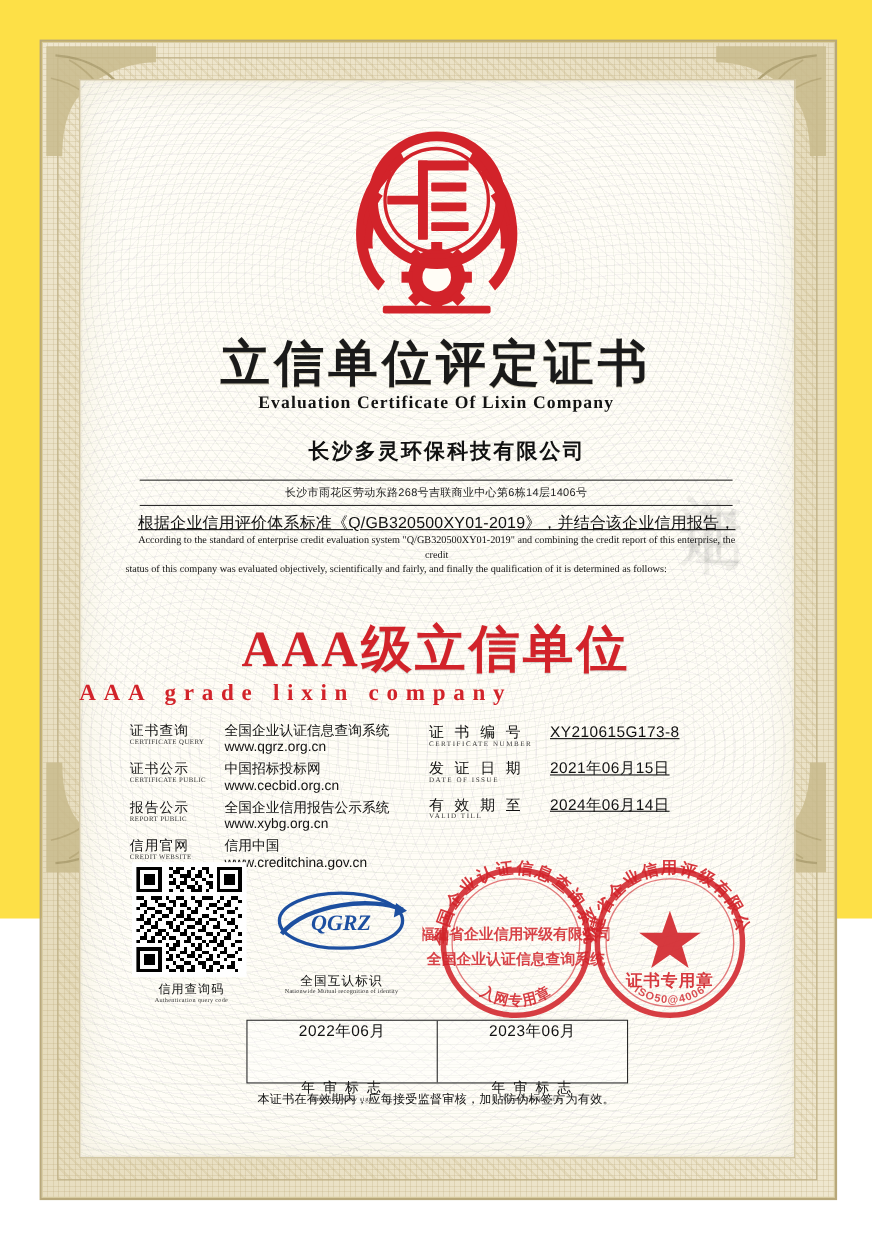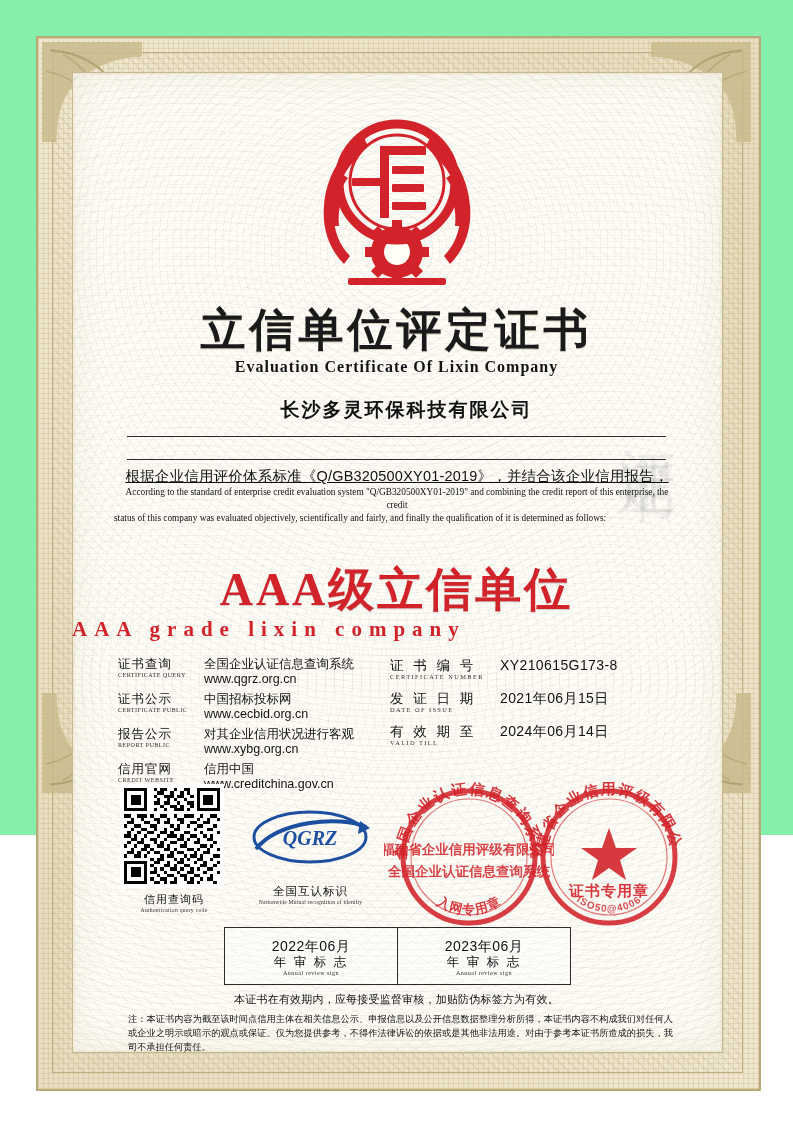--- a/index.html
+++ b/index.html
@@ -4,21 +4,21 @@
 <style>
   html,body{margin:0;padding:0;}
   body{
     width:793px;height:1123px;
     background:#ffffff;
     font-family:"Liberation Sans", sans-serif;
     overflow:hidden;
   }
   .page{
     position:relative;width:793px;height:835px;
-    background:#86efac;
+    background:#fde047;
   }
   
   .frame-outer{
     position:absolute;left:36px;top:36px;width:721px;height:1051px;
     background:
       repeating-linear-gradient(90deg,rgba(180,160,110,.22) 0 1px,rgba(255,255,255,0) 1px 5px),
       repeating-linear-gradient(0deg,rgba(180,160,110,.22) 0 1px,rgba(255,255,255,0) 1px 5px),
       linear-gradient(135deg,#efe7cf 0%,#e6dcbd 50%,#efe7cf 100%);
     border:2px solid #b8a87a;
     box-shadow:inset 0 0 0 1px #d9cda4;
@@ -112,21 +112,21 @@
   .ilabel .l-cn{font-size:12.5px;color:#111;letter-spacing:1px;line-height:14px;}
   .ilabel .l-en{font-size:6.2px;color:#333;letter-spacing:.4px;line-height:8px;font-family:"Liberation Serif", serif;}
   .ivalue{flex:1;}
   .ivalue .v1{font-size:12.5px;color:#111;line-height:15px;}
   .ivalue .v2{font-size:12.5px;color:#111;line-height:15px;}
 
   .rrow{display:flex;align-items:baseline;margin-bottom:9px;}
   .rlabel{width:110px;flex:0 0 110px;}
   .rlabel .l-cn{font-size:13.5px;color:#111;letter-spacing:3px;line-height:15px;}
   .rlabel .l-en{font-size:6.4px;color:#333;letter-spacing:1.4px;line-height:8px;font-family:"Liberation Serif", serif;}
-  .rvalue{font-size:14px;color:#111;letter-spacing:.4px;}
+  .rvalue{font-size:14px;color:#111;letter-spacing:.4px;text-decoration:underline;}
 
   
   .qr{
     position:absolute;left:48px;top:712px;width:104px;height:104px;
     background:#fff;padding:3px;box-sizing:border-box;border:1px solid #fff;
   }
   .qr svg{width:100%;height:100%;display:block;}
   .qr-cap{position:absolute;left:40px;top:820px;width:124px;text-align:center;}
   .qr-cap .cap-cn{font-size:11px;color:#111;letter-spacing:1px;}
   .qr-cap .cap-en{font-size:5.6px;color:#333;letter-spacing:.3px;font-family:"Liberation Serif", serif;}
@@ -140,24 +140,24 @@
   .seal{position:absolute;width:170px;height:170px;}
   .seal svg{width:100%;height:100%;}
   .seal-1{left:312px;top:700px;}
   .seal-2{left:452px;top:700px;}
 
   
   .annual{
     position:absolute;left:152px;top:855px;width:345px;height:56px;
     border:1px solid #2b2b2b;display:flex;background:rgba(255,255,255,.35);
   }
-  .annual .cell{flex:1;display:flex;flex-direction:column;align-items:center;justify-content:center;}
+  .annual .cell{flex:1;display:flex;flex-direction:column;align-items:center;justify-content:flex-start;}
   .annual .cell + .cell{border-left:1px solid #2b2b2b;}
   .annual .a-date{font-size:14px;color:#111;letter-spacing:.5px;line-height:18px;}
-  .annual .a-cn{font-size:12.5px;color:#111;letter-spacing:2px;line-height:15px;}
+  .annual .a-cn{font-size:12.5px;color:#111;letter-spacing:2px;line-height:15px;margin-top:36px;}
   .annual .a-en{font-size:6px;color:#333;letter-spacing:.5px;font-family:"Liberation Serif", serif;}
 
   .notice{
     position:absolute;left:0;right:0;top:920px;text-align:center;
     font-size:11px;color:#111;letter-spacing:.2px;
   }
   .fineprint{
     position:absolute;left:56px;top:940px;width:545px;
     font-size:9.2px;line-height:14px;color:#111;text-align:justify;letter-spacing:0;
   }
@@ -258,20 +258,21 @@
           <rect x="60" y="76" width="30" height="8" rx="1"></rect>
         </g>
       </svg>
     </div>
 
     <div class="title-cn">立信单位评定证书</div>
     <div class="title-en">Evaluation Certificate Of Lixin Company</div>
     <div class="company">长沙多灵环保科技有限公司</div>
 
     <div class="rule r1"></div>
+    <div class="address">长沙市雨花区劳动东路268号吉联商业中心第6栋14层1406号</div>
     <div class="rule r2"></div>
 
     <div class="para p1">
       <div class="cn">根据企业信用评价体系标准《Q/GB320500XY01-2019》，并结合该企业信用报告，</div>
       <div class="en">According to the standard of enterprise credit evaluation system "Q/GB320500XY01-2019" and combining the credit report of this enterprise, the credit</div>
     </div>
     <div class="para p2">
       <div class="en">status of this company was evaluated objectively, scientifically and fairly, and finally the qualification of it is determined as follows:</div>
     </div>
 
@@ -298,21 +299,21 @@
           <div class="v1">中国招标投标网</div>
           <div class="v2">www.cecbid.org.cn</div>
         </div>
       </div>
       <div class="irow">
         <div class="ilabel">
           <div class="l-cn">报告公示</div>
           <div class="l-en">REPORT PUBLIC</div>
         </div>
         <div class="ivalue">
-          <div class="v1">对其企业信用状况进行客观</div>
+          <div class="v1">全国企业信用报告公示系统</div>
           <div class="v2">www.xybg.org.cn</div>
         </div>
       </div>
       <div class="irow">
         <div class="ilabel">
           <div class="l-cn">信用官网</div>
           <div class="l-en">CREDIT WEBSITE</div>
         </div>
         <div class="ivalue">
           <div class="v1">信用中国</div>
@@ -607,16 +608,15 @@
         <div class="a-en">Annual review sign</div>
       </div>
       <div class="cell">
         <div class="a-date">2023年06月</div>
         <div class="a-cn">年 审 标 志</div>
         <div class="a-en">Annual review sign</div>
       </div>
     </div>
 
     <div class="notice">本证书在有效期内，应每接受监督审核，加贴防伪标签方为有效。</div>
-    <div class="fineprint">注：本证书内容为截至该时间点信用主体在相关信息公示、申报信息以及公开信息数据整理分析所得，本证书内容不构成我们对任何人或企业之明示或暗示的观点或保证。仅为您提供参考，不得作法律诉讼的依据或是其他非法用途。对由于参考本证书所造成的损失，我司不承担任何责任。</div>
 
   </div>
 </div>
 
 </body></html>

